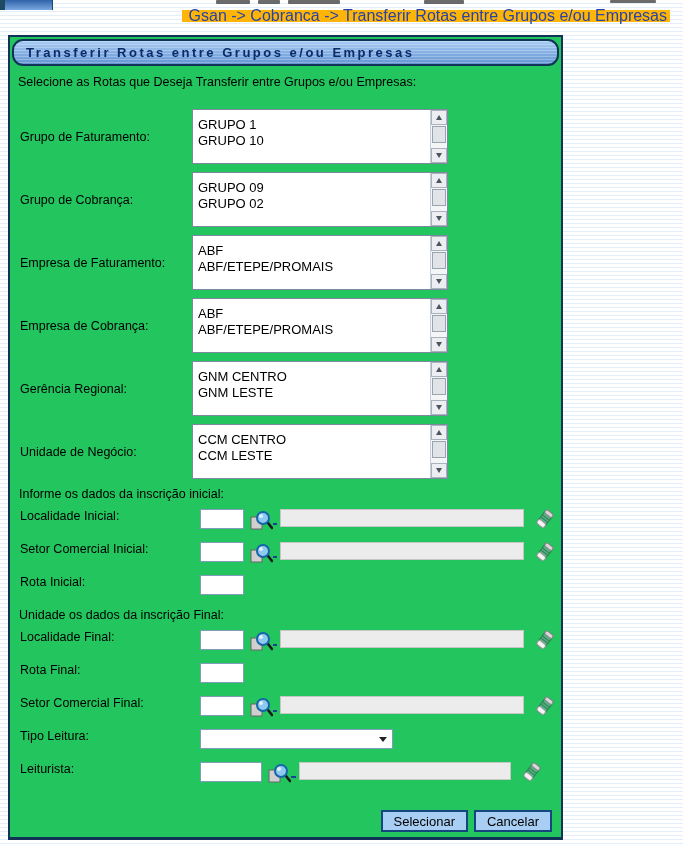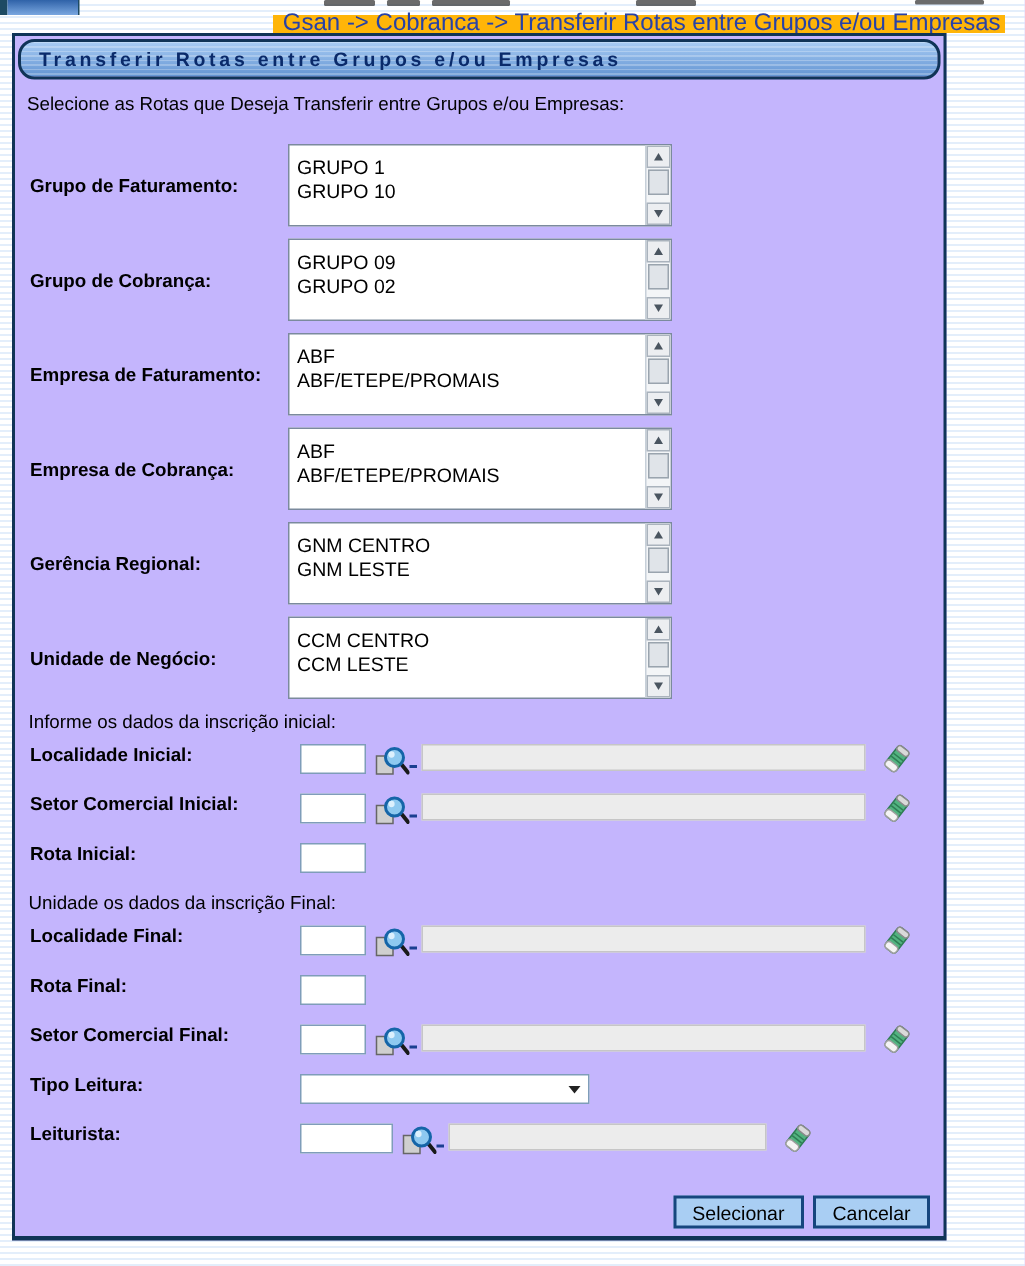--- a/index.html
+++ b/index.html
@@ -18,37 +18,37 @@
   .a1 { left:216px; width:34px; } .a2 { left:258px; width:22px; }
   .a3 { left:288px; width:52px; } .a4 { left:424px; width:40px; }
   .a5 { left:610px; width:46px; height:3px; }
   .breadcrumb {
     position:absolute; top:10px; right:13px; height:12px;
     background:#ffb508; color:#2742a8; font-size:16px; line-height:12px;
     padding:0 3px 0 7px; white-space:nowrap;
   }
   
   .panel {
-    position:absolute; left:8px; top:22px; width:623px; height:805px;
-    background:#c4b5fd; border:2px solid #103457; border-bottom-width:3px;
+    position:absolute; left:8px; top:35px; width:555px; height:805px;
+    background:#22c55e; border:2px solid #103457; border-bottom-width:3px;
   }
   .title-bar {
     margin:2px; height:27px; border:2px solid #103457; border-radius:11px;
     background-image:
       repeating-linear-gradient(to bottom, rgba(255,255,255,.25) 0 1px, rgba(0,0,0,0) 1px 3px),
       linear-gradient(#a8ccf4, #6394d2);
     display:flex; align-items:center; padding-left:12px;
   }
   .title-text { font-size:13px; font-weight:bold; letter-spacing:2.5px; color:#0a2a6a; }
   .content { padding:0 6px; }
   .instruction { font-size:12.5px; color:#000; margin:9px 0 0 2px; }
   
   .list-row { display:flex; align-items:center; margin:8px 0 0 4px; }
   .list-row.first { margin-top:20px; }
-  .flabel { width:172px; font-size:12.5px; font-weight:bold; color:#000; flex:none; }
+  .flabel { width:172px; font-size:12.5px; font-weight:normal; color:#000; flex:none; }
   .listbox {
     width:256px; height:55px; background:#fff; border:1px solid #7b8a9d; display:flex; overflow:hidden;
   }
   .list-items { flex:1; padding:7px 0 0 5px; font-size:13px; line-height:16px; color:#000; overflow:hidden; }
   .list-items > div { white-space:nowrap; }
   
   .sb { width:17px; flex:none; background:#f3f5f7; border-left:1px solid #c7d0d9; display:flex; flex-direction:column; }
   .sb-btn { height:15px; background:#eceef1; border:1px solid #aab3bd; display:flex; align-items:center; justify-content:center; flex:none; }
   .sb-btn.down { margin-top:auto; }
   .arr-up { width:0; height:0; border-left:3.5px solid transparent; border-right:3.5px solid transparent; border-bottom:5px solid #4a5560; }

